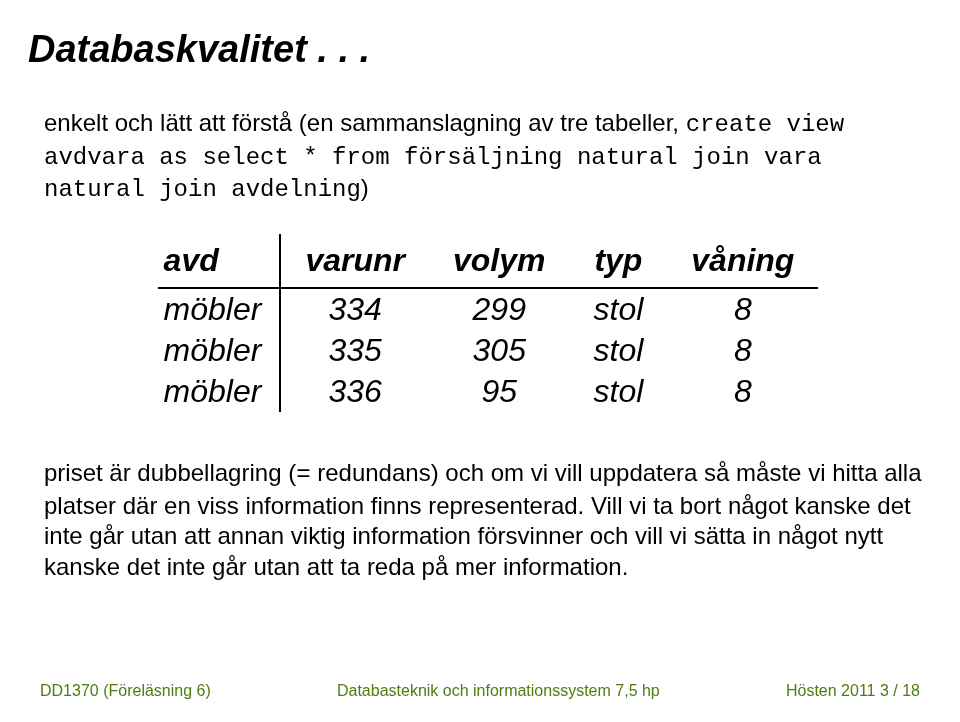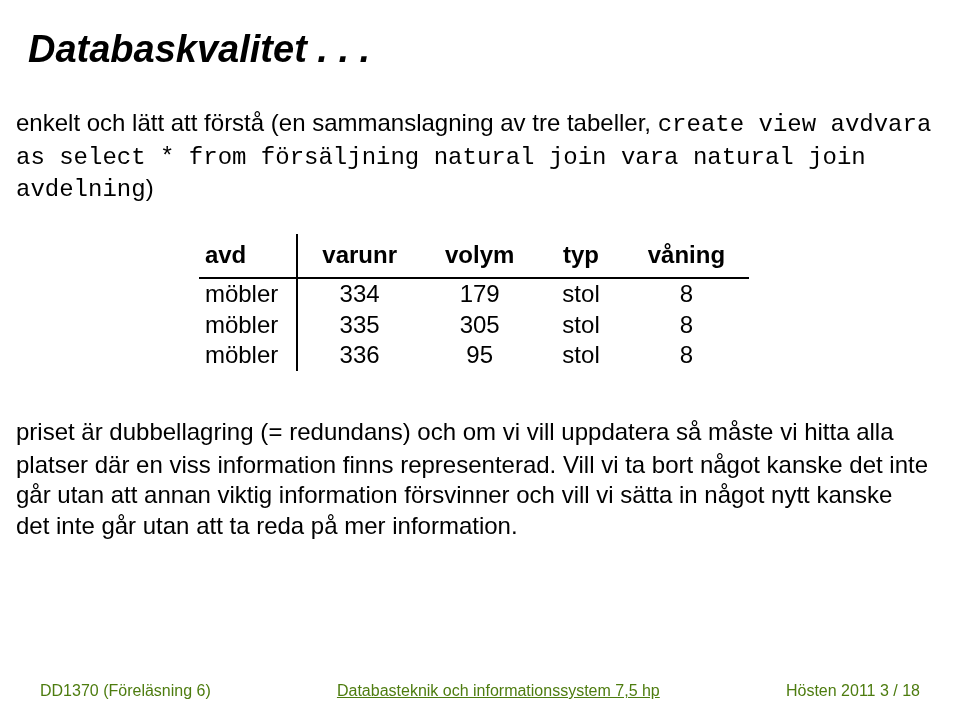--- a/index.html
+++ b/index.html
@@ -21,36 +21,37 @@
     position: absolute;
     top: 28px;
     left: 28px;
     font-size: 38px;
     font-weight: 700;
     font-style: italic;
   }
   .body {
     position: absolute;
     top: 108px;
-    left: 16px;
+    left: 44px;
     right: 28px;
     font-size: 24px;
     line-height: 1.28;
   }
   .tt {
     font-family: "Courier New", Courier, monospace;
     font-size: 24px;
   }
   .para2 .tt {
     font-size: 24px;
   }
   table.data {
     border-collapse: collapse;
     margin: 28px auto 28px auto;
-    font-size: 24px;
+    font-size: 32px;
+    font-style: italic;
   }
   table.data th {
     font-weight: 700;
     padding: 6px 24px;
     text-align: center;
     border-bottom: 2px solid #000;
   }
   table.data th.avd { text-align: left; padding-left: 6px; padding-right: 18px; border-right: 2px solid #000; }
   table.data td {
     padding: 0 24px;
@@ -71,21 +72,21 @@
     position: absolute;
     left: 0;
     right: 0;
     bottom: 22px;
     display: flex;
     justify-content: space-between;
     font-size: 16px;
     color: #4d7c0f;
     padding: 0 40px;
   }
-  .footer .center { text-align: center; flex: 1; text-decoration: underline; }
+  .footer .center { text-align: center; flex: 1; }
   .footer .left { text-align: left; }
   .footer .right { text-align: right; }
 </style>
 </head>
 <body>
 
 <div class="slide">
 
   <div class="title">Databaskvalitet . . .</div>
 
@@ -101,21 +102,21 @@
           <th>varunr</th>
           <th>volym</th>
           <th>typ</th>
           <th>våning</th>
         </tr>
       </thead>
       <tbody>
         <tr>
           <td class="avd">möbler</td>
           <td>334</td>
-          <td>179</td>
+          <td>299</td>
           <td>stol</td>
           <td>8</td>
         </tr>
         <tr>
           <td class="avd">möbler</td>
           <td>335</td>
           <td>305</td>
           <td>stol</td>
           <td>8</td>
         </tr>

